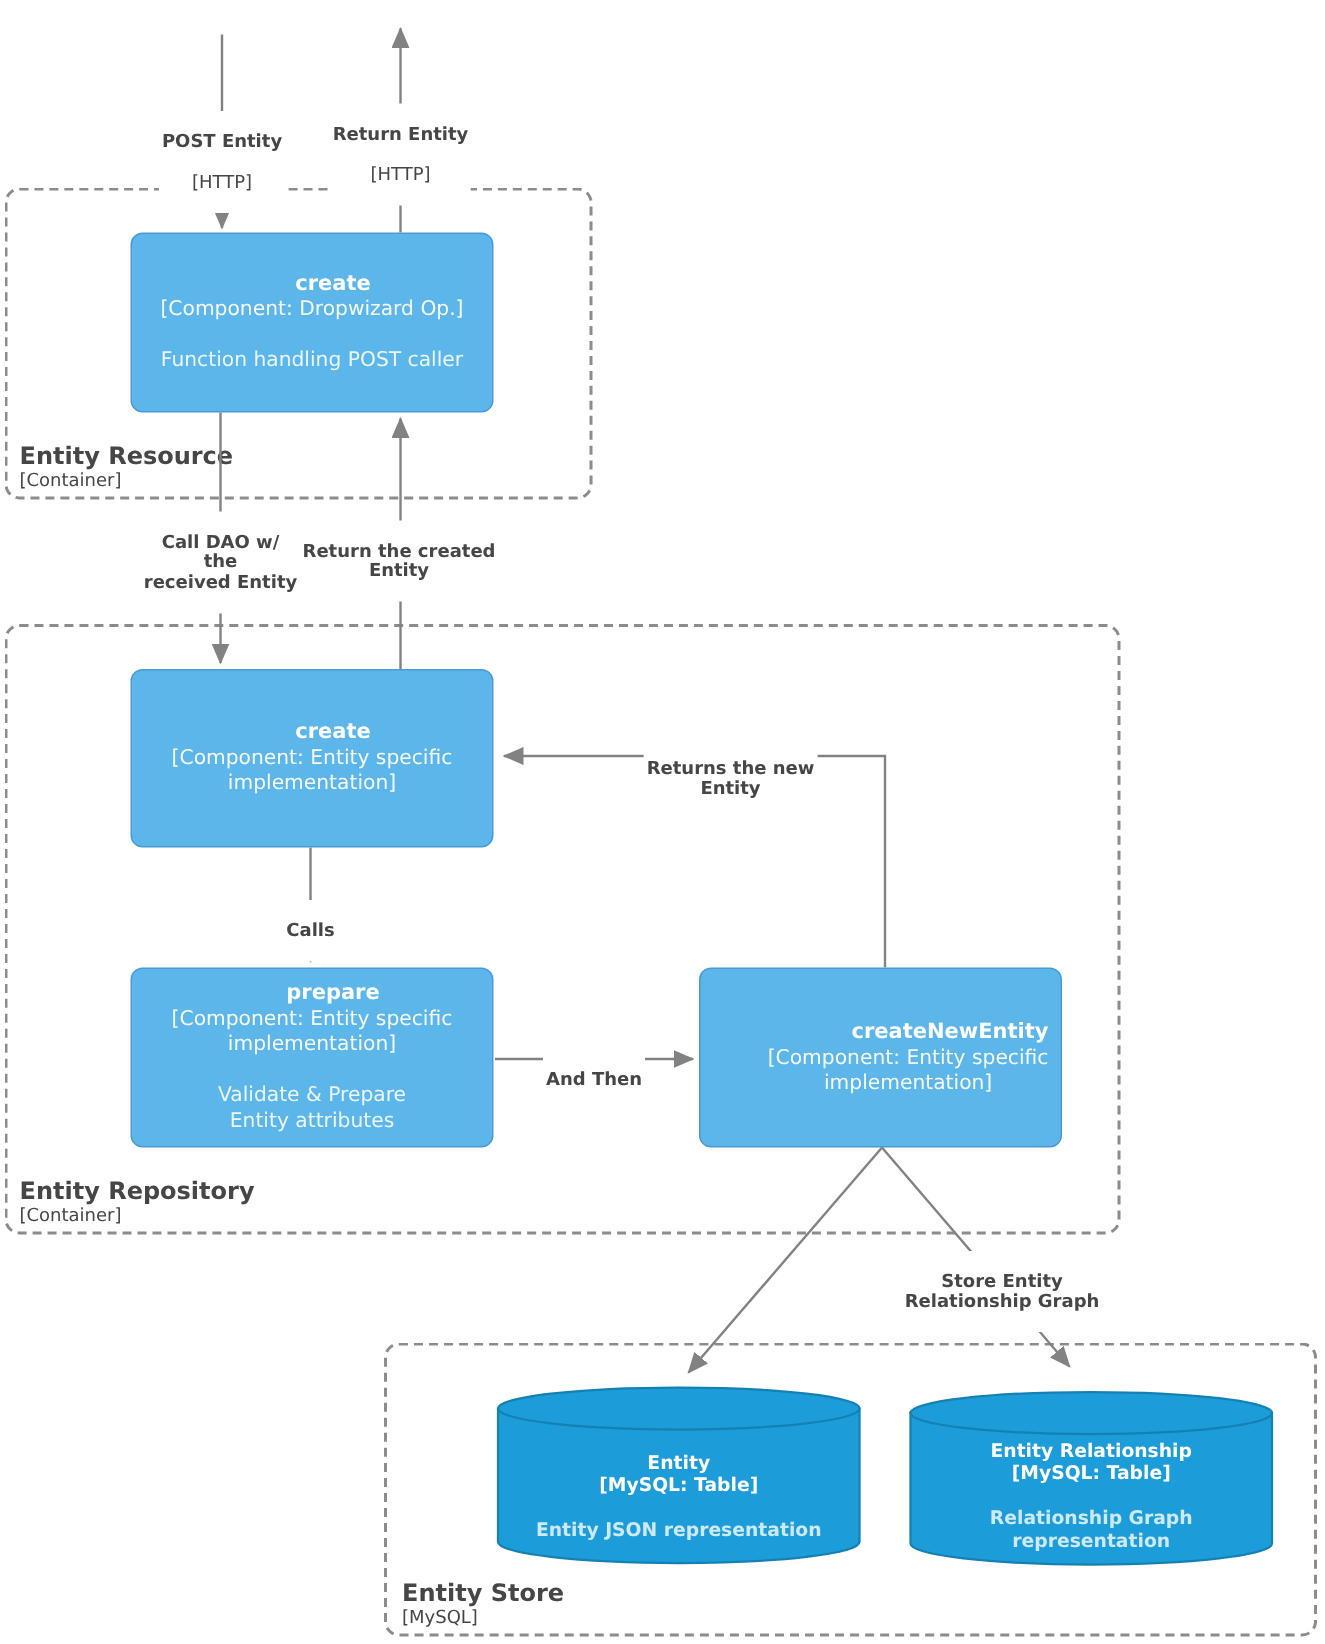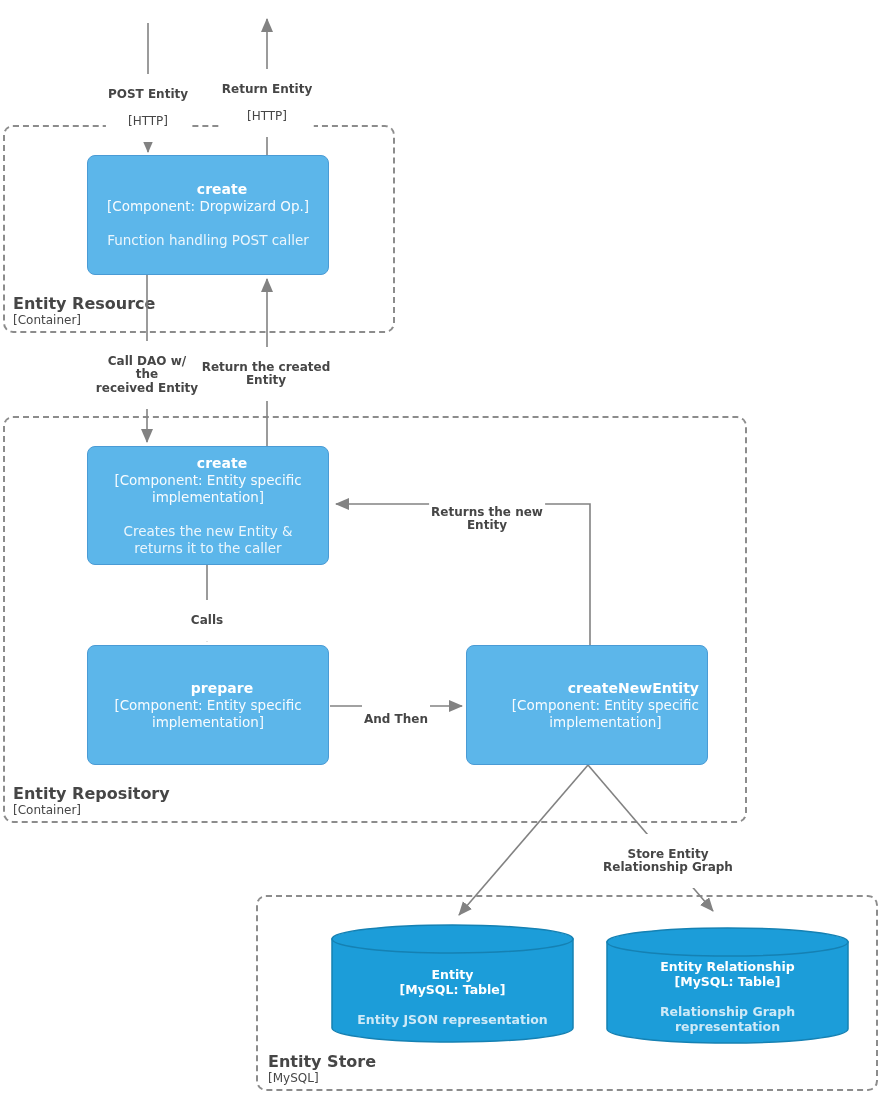--- a/index.html
+++ b/index.html
@@ -113,28 +113,28 @@
   <div class="component" style="left:87px;top:155px;width:242px;height:120px;">
     <div class="title">create</div>
     <div class="meta">[Component: Dropwizard Op.]</div>
     <div class="desc">Function handling POST caller</div>
   </div>
 
   <div class="component" style="left:87px;top:446px;width:242px;height:119px;">
     <div class="title">create</div>
     <div class="meta">[Component: Entity specific
 implementation]</div>
-    <div class="desc">Creates the new Entity &amp;
-returns it to the caller</div>
   </div>
 
   <div class="component" style="left:87px;top:645px;width:242px;height:120px;">
     <div class="title">prepare</div>
     <div class="meta">[Component: Entity specific
 implementation]</div>
+    <div class="desc">Validate &amp; Prepare
+Entity attributes</div>
   </div>
 
   <div class="component" style="left:466px;top:645px;width:242px;height:120px;align-items:flex-end;">
     <div class="title">createNewEntity</div>
     <div class="meta">[Component: Entity specific
 implementation]</div>
   </div>
 
   <div class="db-text" style="left:337px;top:952px;width:231px;height:90px;">
     <div class="title">Entity</div>

